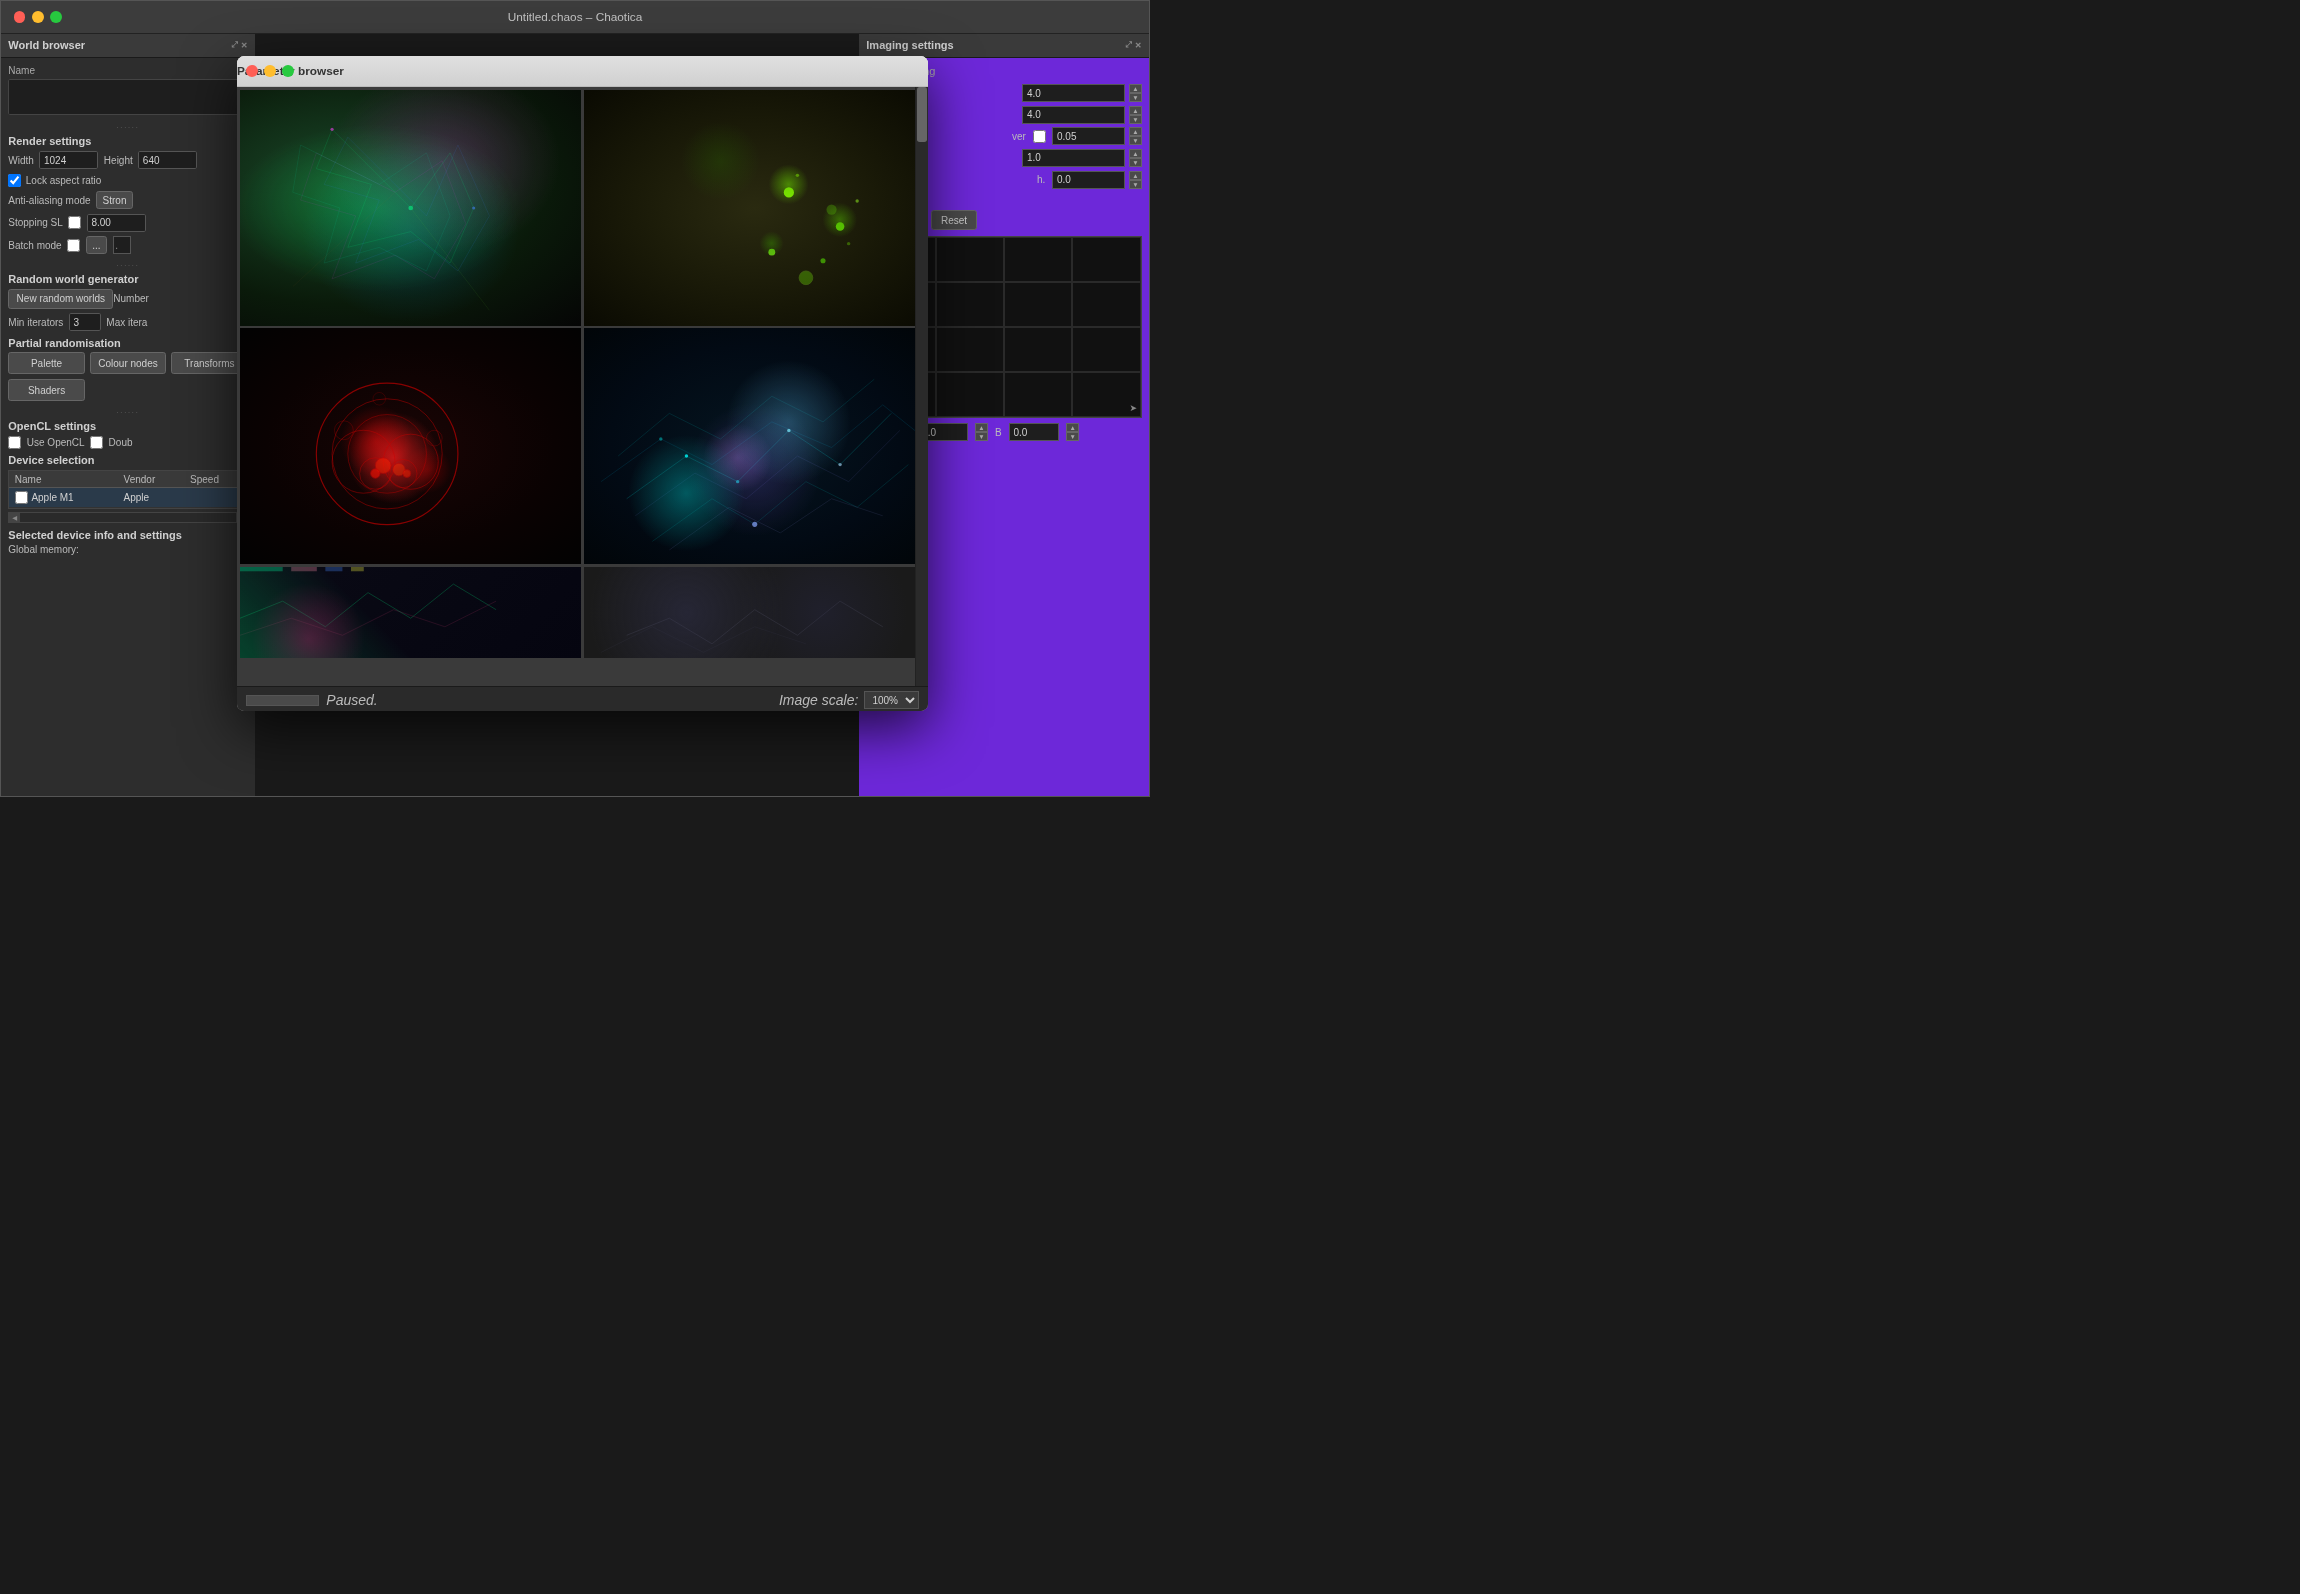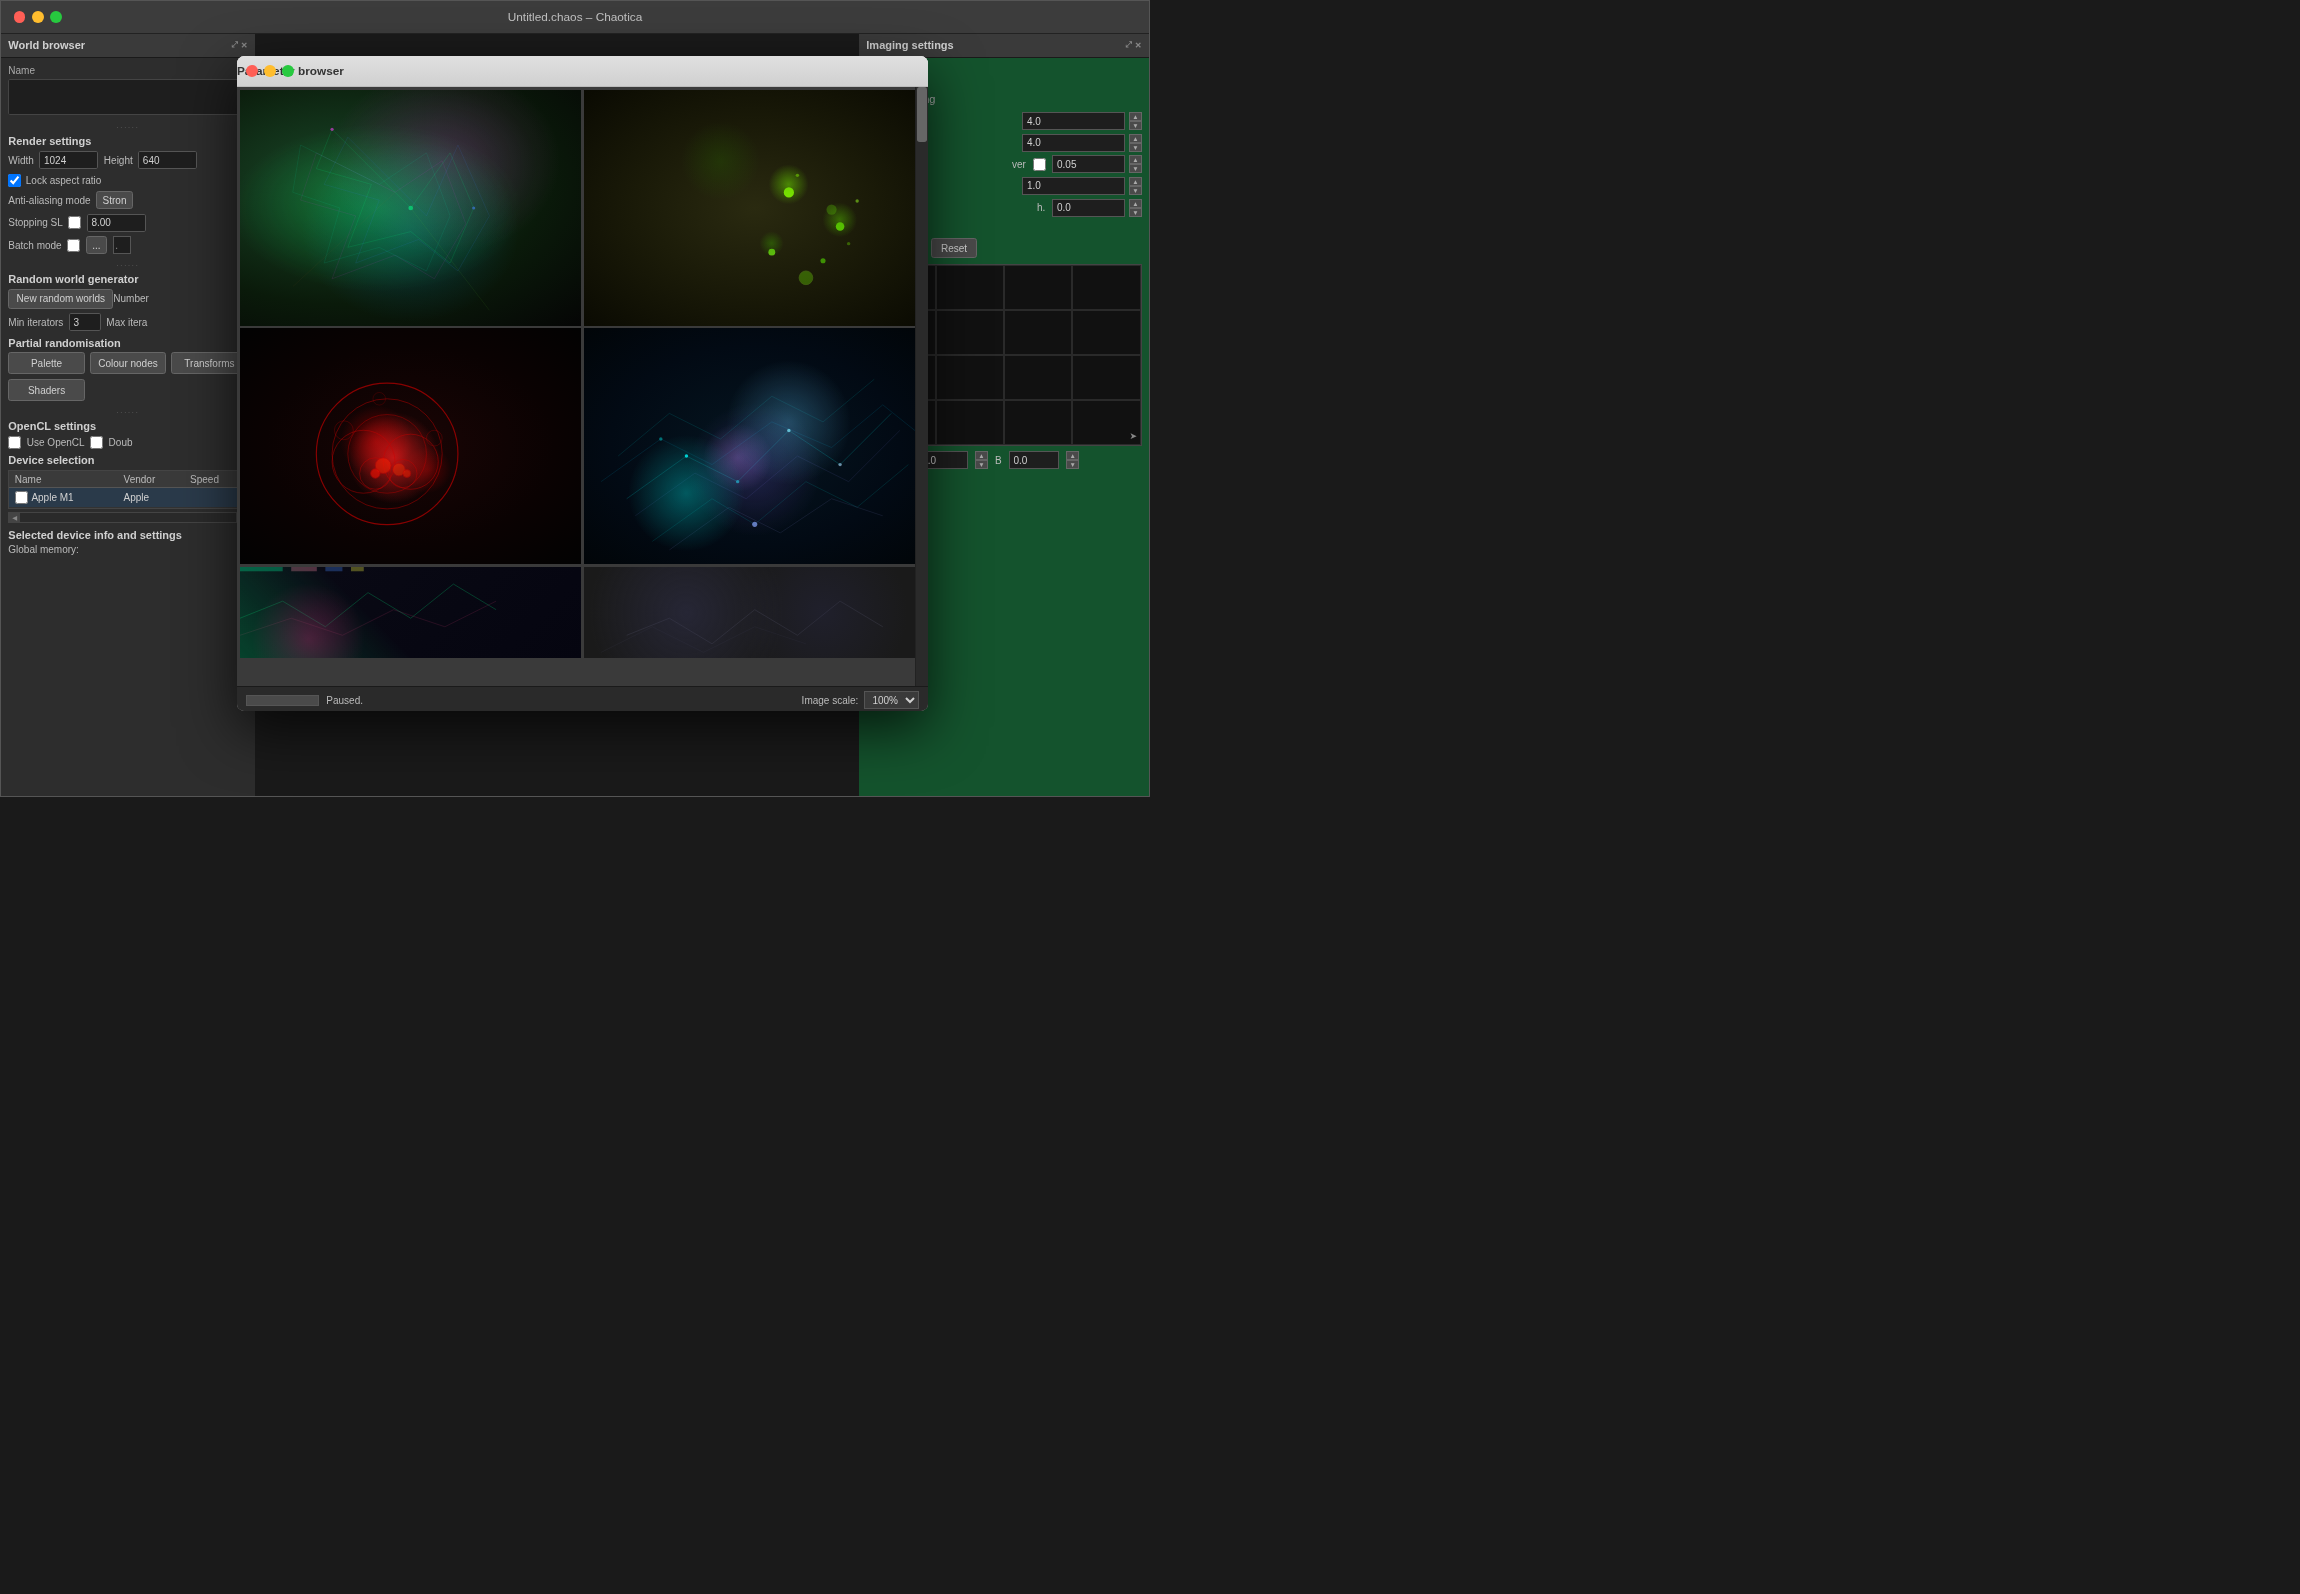--- a/index.html
+++ b/index.html
@@ -258,25 +258,24 @@
     
     .middle-area {
       flex: 1;
       background: #1a1a1a;
       position: relative;
     }
 
     
     .right-panel {
       width: 291px;
-      background: #14532d;
+      background: #6d28d9;
       border-left: 0.9px solid #1a1a1a;
       display: flex;
       flex-direction: column;
-      gap: 28px;
     }
 
     .imaging-header {
       background: #3a3a3a;
       padding: 3.6px 7.3px;
       font-size: 11px;
       font-weight: 600;
       color: #d0d0d0;
       display: flex;
       align-items: center;
@@ -566,21 +565,21 @@
       display: flex;
       align-items: center;
       padding: 0 9px;
       justify-content: space-between;
     }
     .status-progress {
       width: 73px; height: 11px;
       background: #4a4a4a;
       border: 0.9px solid #555;
     }
-    .status-text { font-size: 10px; color: #bbb; }
+    .status-text { font-size: 14px; color: #bbb; font-style: italic; }
     .image-scale-row {
       display: flex; align-items: center; gap: 5.5px; padding-left: 35px;
     }
     .scale-select {
       background: #3a3a3a;
       border: 0.9px solid #555;
       color: #d0d0d0;
       height: 18px;
       font-size: 10px;
       padding: 0 3.6px;

